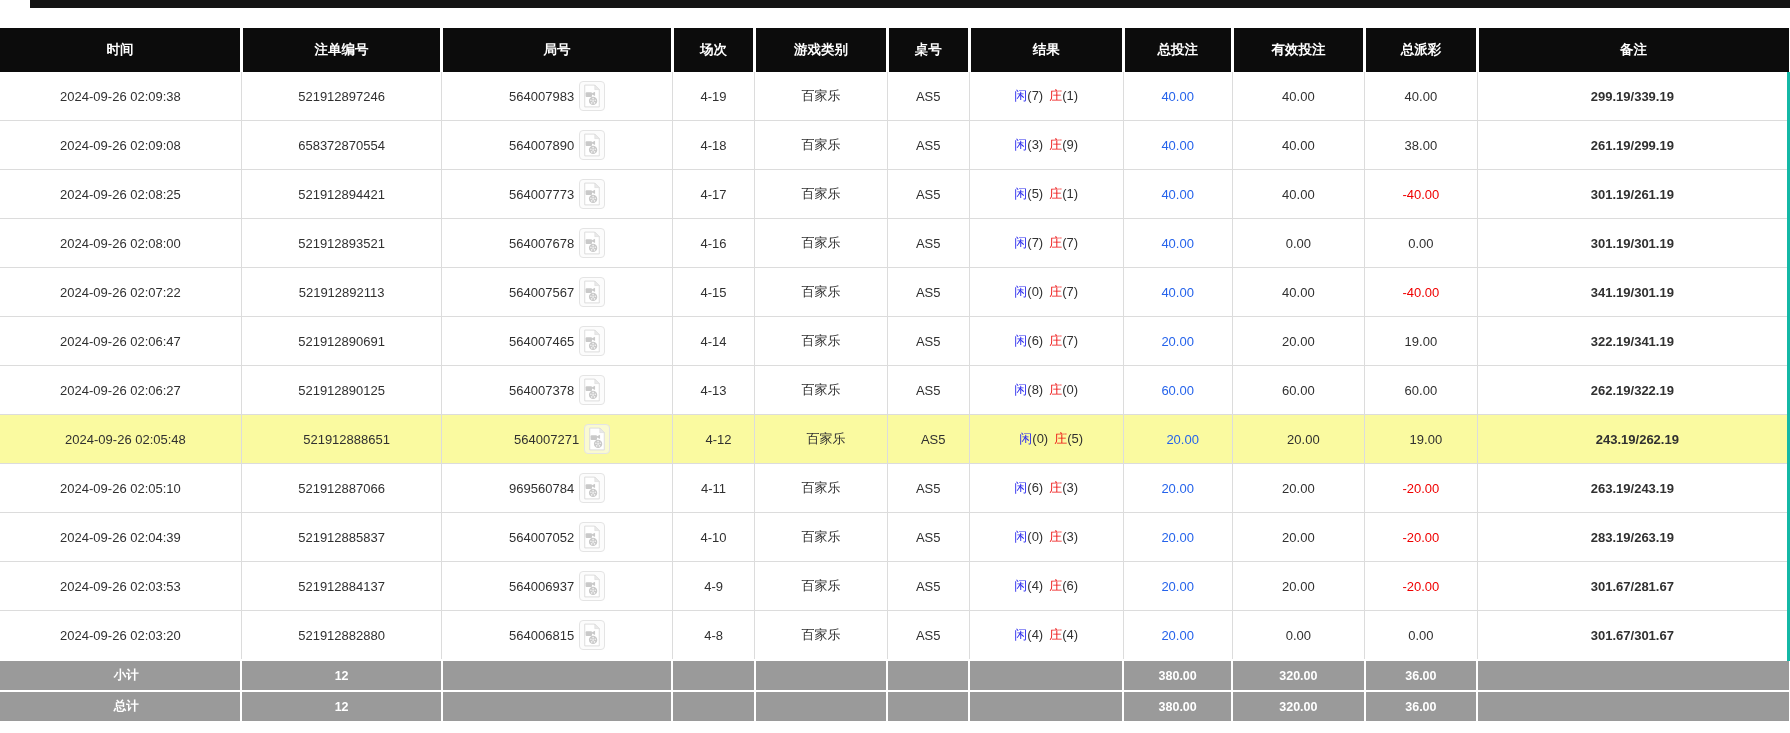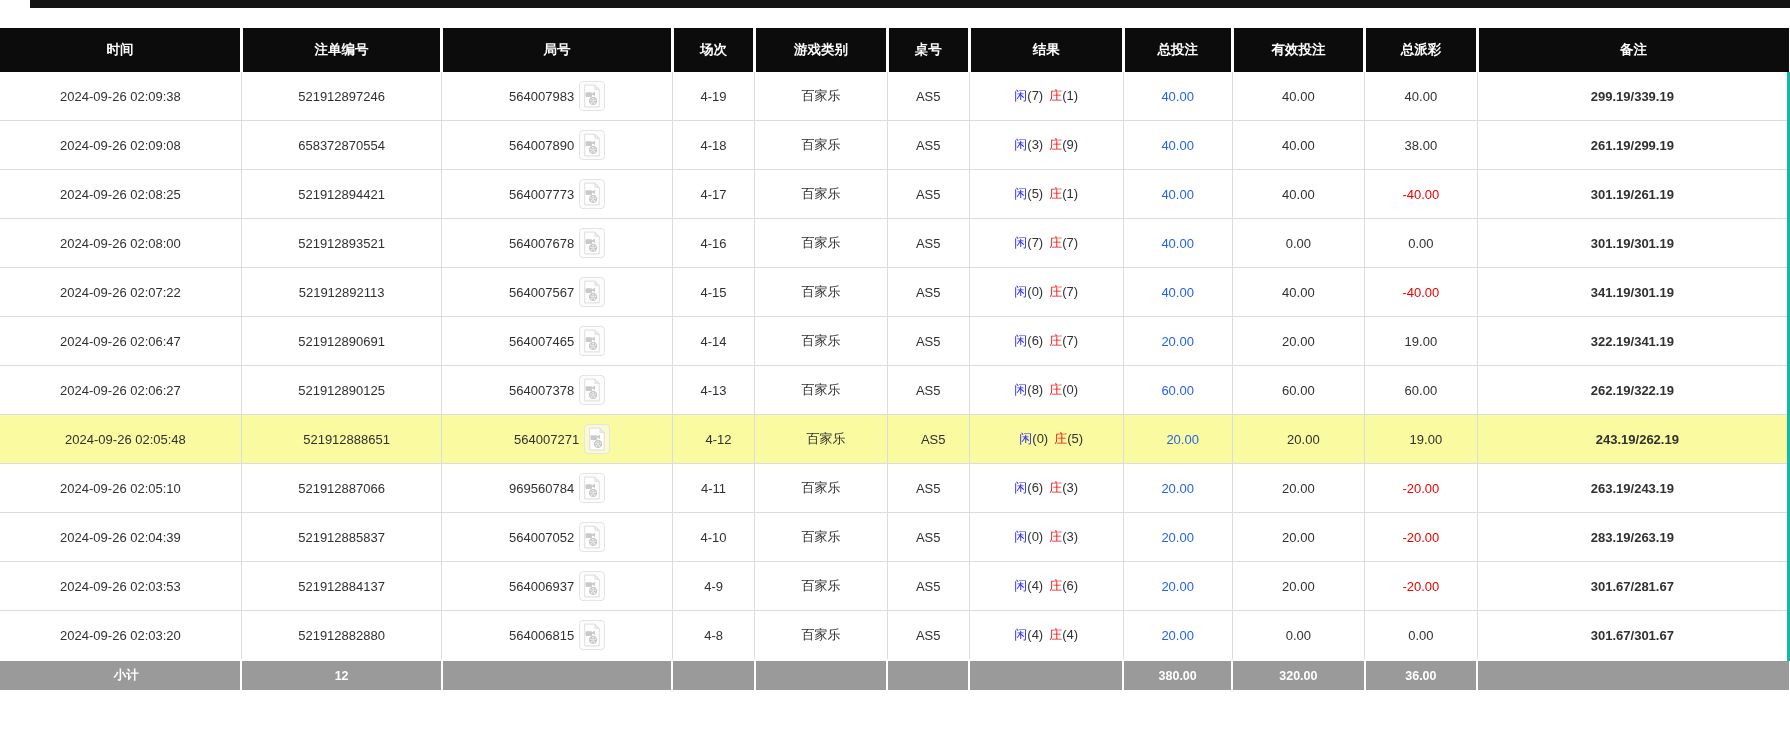--- a/index.html
+++ b/index.html
@@ -427,15 +427,28 @@
           <td></td>
           <td></td>
           <td></td>
           <td></td>
           <td></td>
           <td>380.00</td>
           <td>320.00</td>
           <td>36.00</td>
           <td></td>
         </tr>
+        <tr class="summary-row">
+          <td>总计</td>
+          <td>12</td>
+          <td></td>
+          <td></td>
+          <td></td>
+          <td></td>
+          <td></td>
+          <td>380.00</td>
+          <td>320.00</td>
+          <td>36.00</td>
+          <td></td>
+        </tr>
       </tfoot>
   </table>
 </div>
 
 </body></html>

